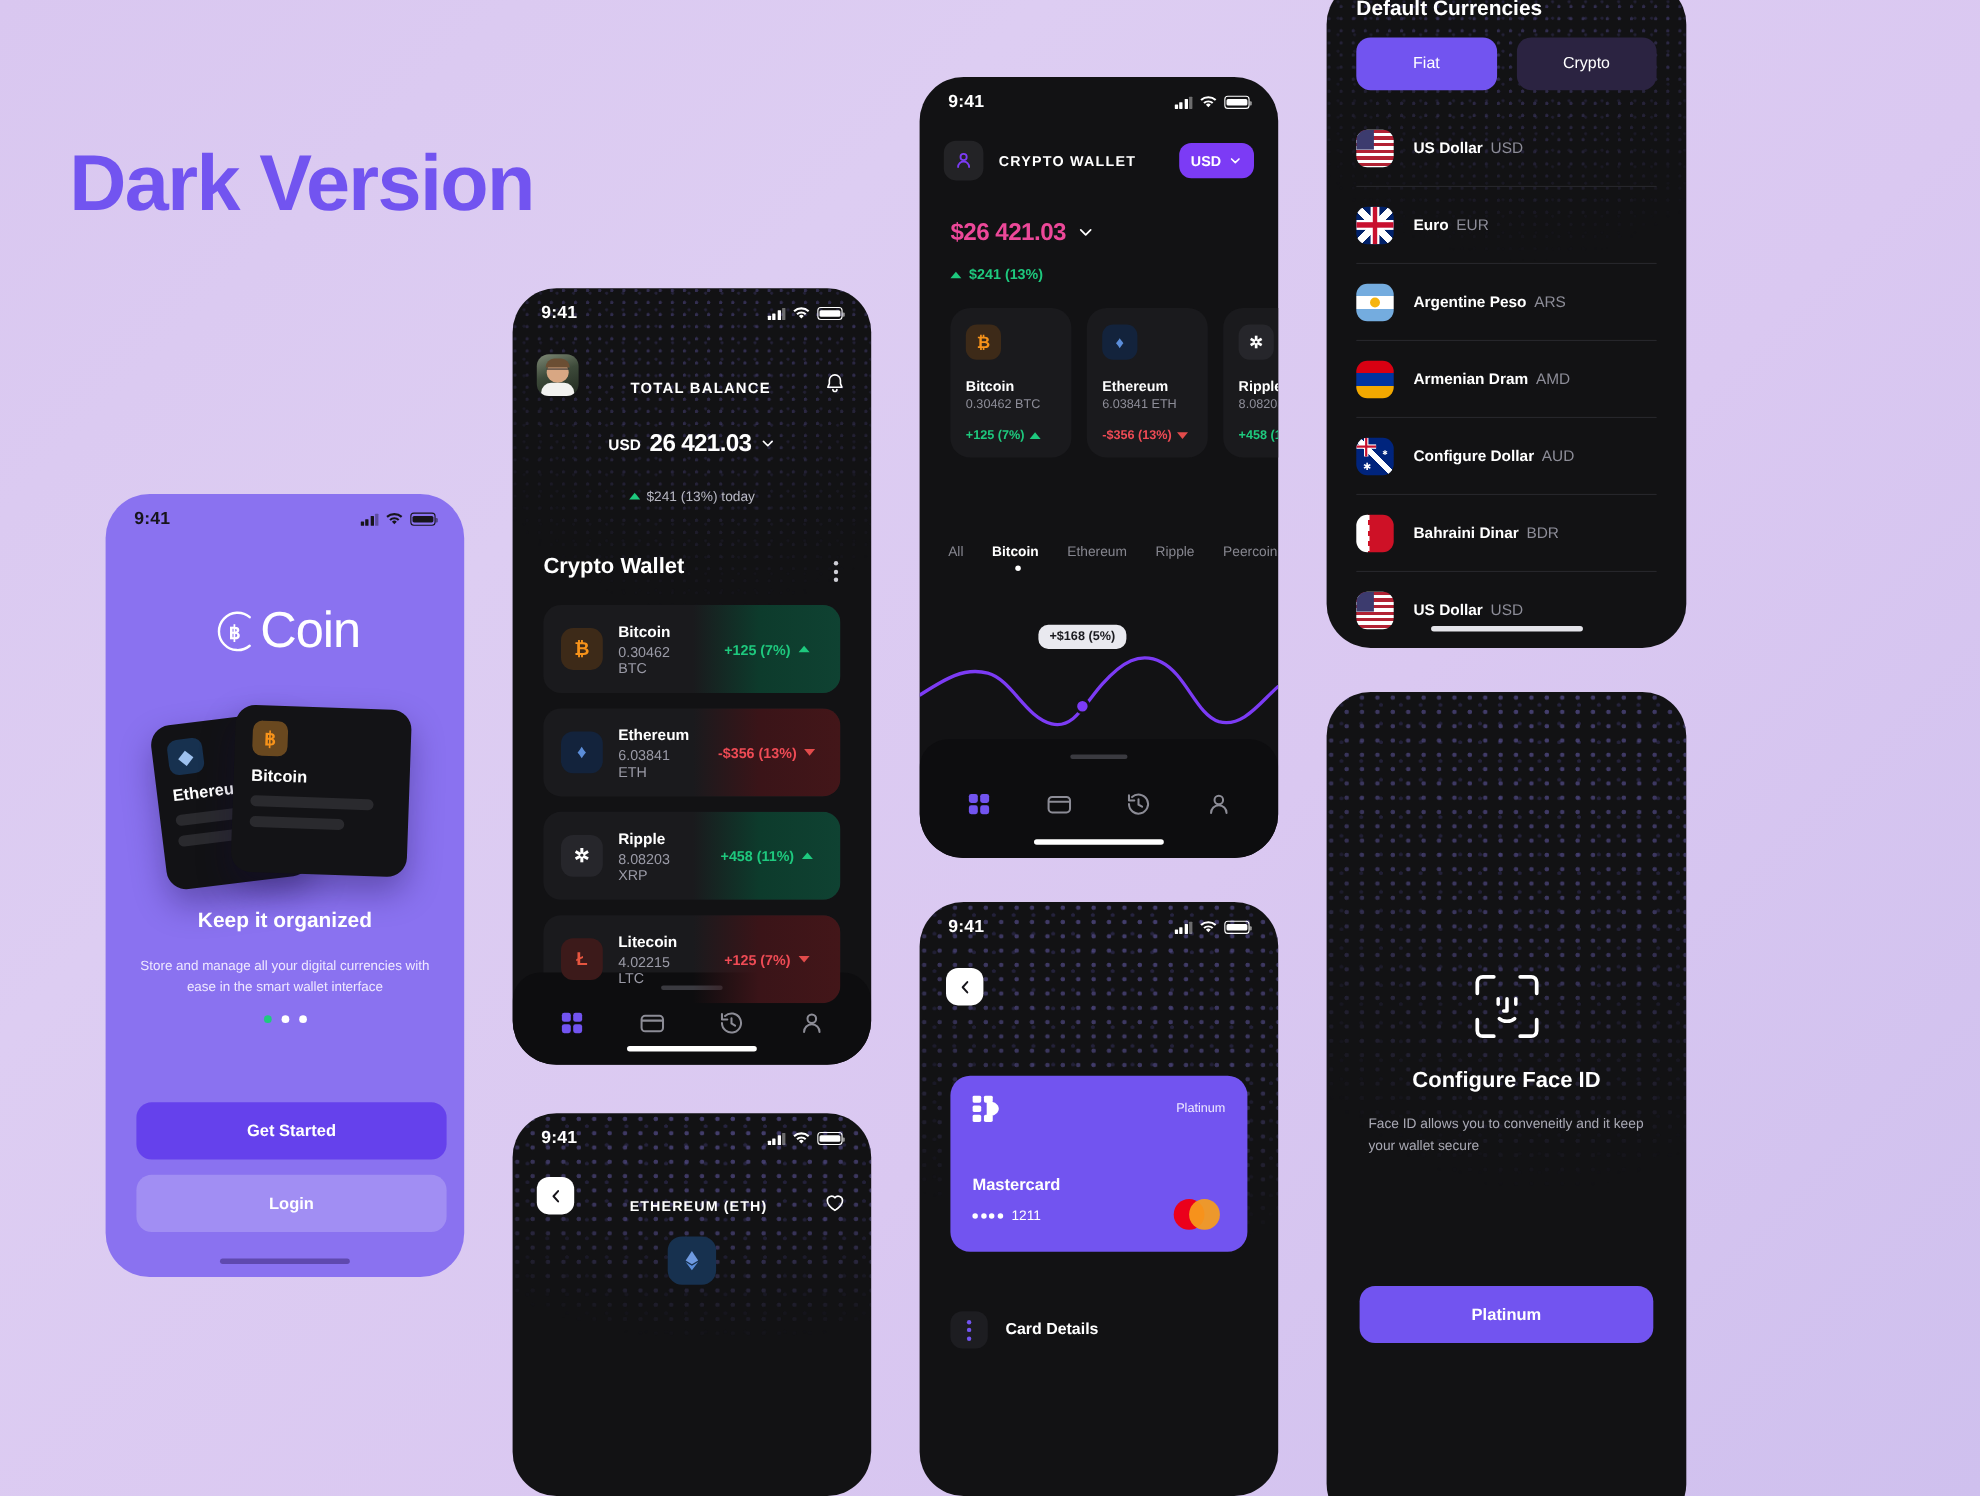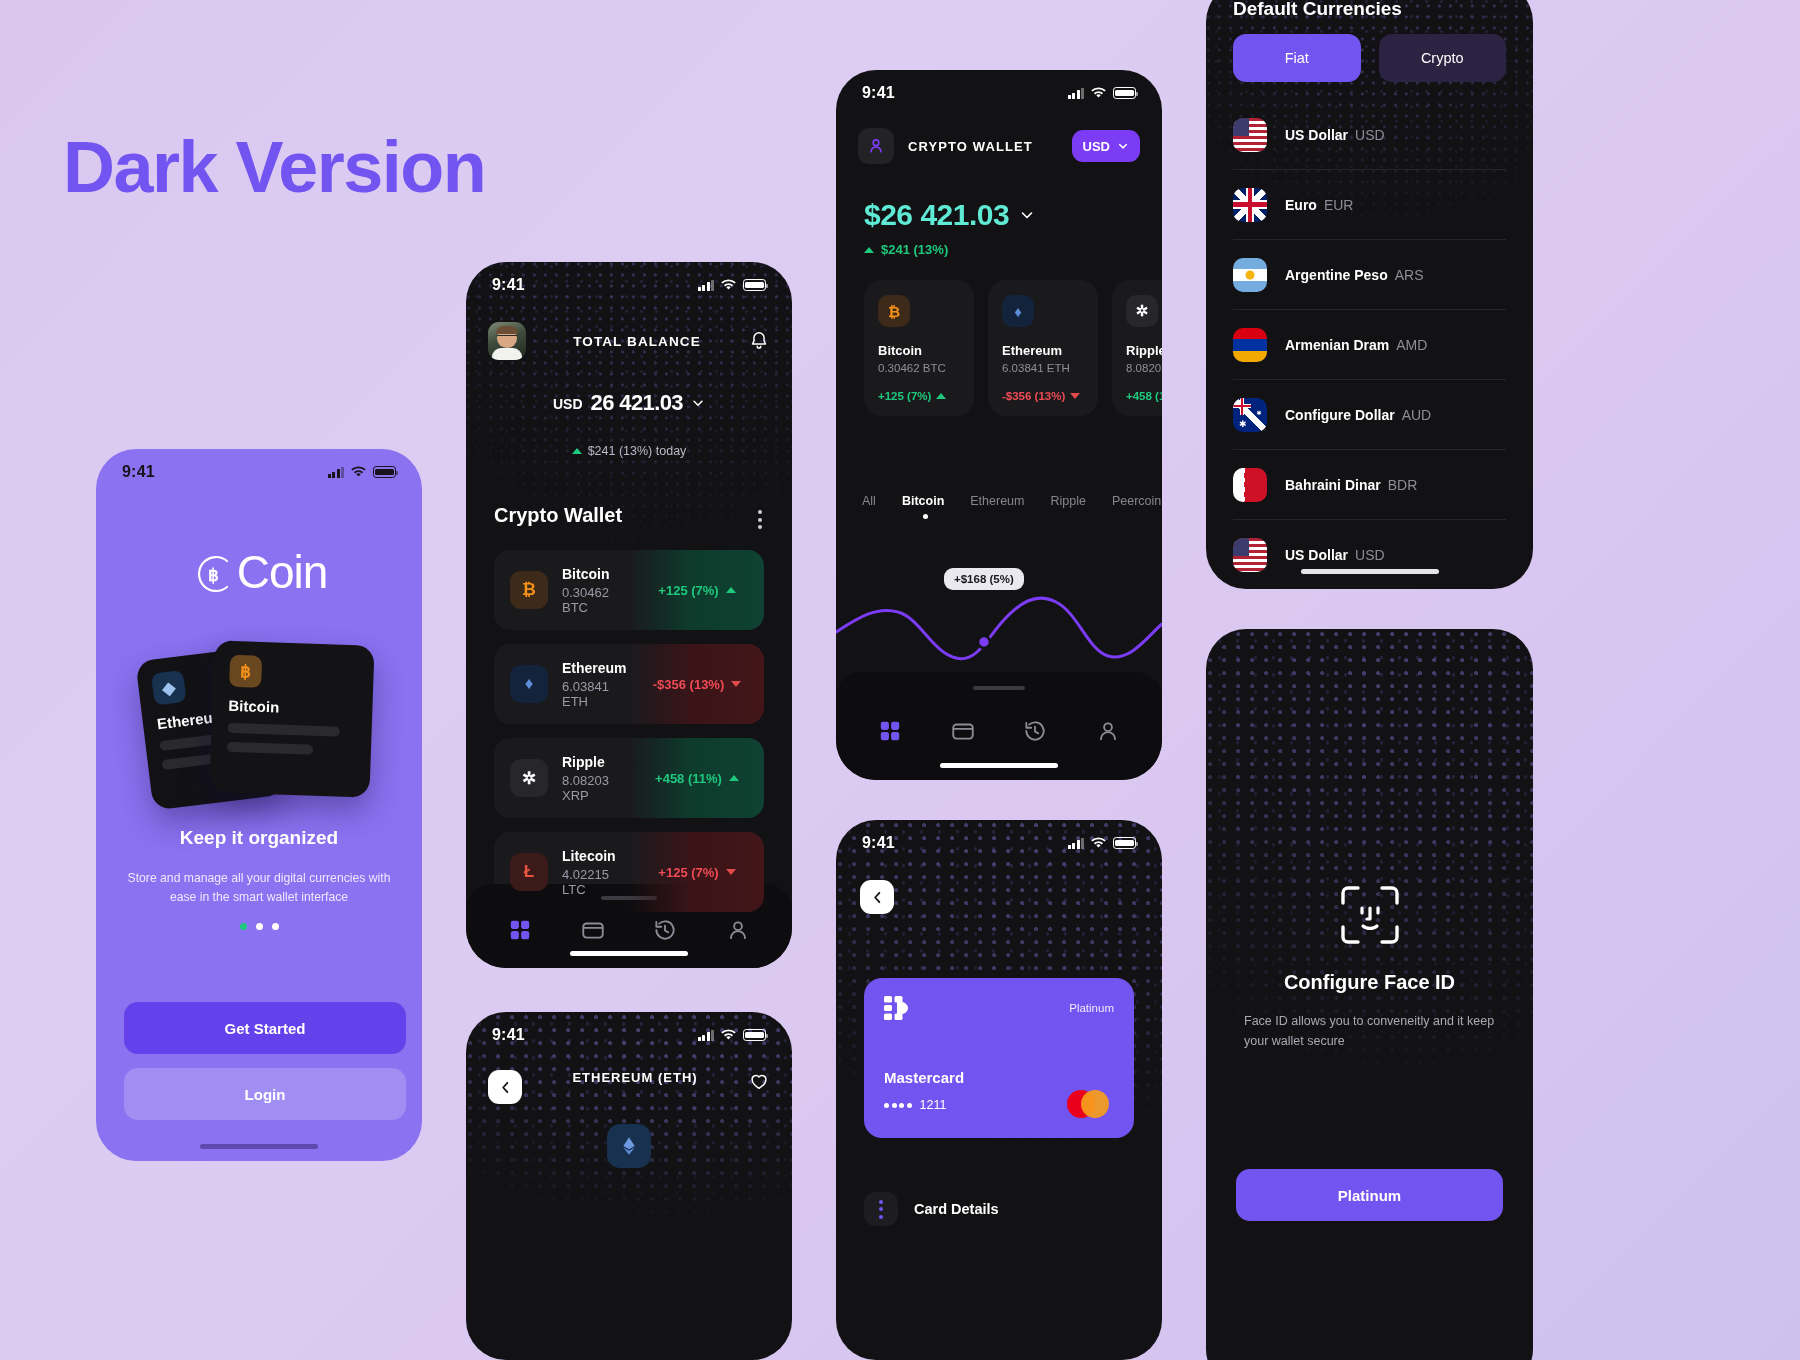--- a/index.html
+++ b/index.html
@@ -87,21 +87,21 @@
   .btn { position:absolute; left:28px; right:16px; height:52px; border-radius:14px;
          display:flex; align-items:center; justify-content:center; font-size:15px; font-weight:700; color:#fff; }
   .btn.primary { top:553px; background:#6541ec; }
   .btn.ghost { top:619px; background:rgba(255,255,255,.20); }
   .home-ind { position:absolute; bottom:12px; left:50%; transform:translateX(-50%);
               width:118px; height:5px; border-radius:3px; background:rgba(60,40,120,.55); }
   .home-ind.white { background:#fff; }
 
   
   #screen-balance { left: 466px; top: 262px; width: 326px; height: 706px; }
-  .sc2-head { position:absolute; top:60px; left:22px; right:22px; display:flex; align-items:center; gap:12px; }
+  .sc2-head { position:absolute; top:60px; left:22px; right:22px; display:flex; align-items:flex-end; gap:12px; }
   .avatar { width:38px; height:38px; border-radius:11px; overflow:hidden; flex:0 0 auto;
             background: linear-gradient(160deg,#7f8a76 0%, #3d4a3a 45%, #21291f 100%); position:relative; }
   .avatar::before { content:""; position:absolute; left:9px; top:7px; width:20px; height:19px; border-radius:50%;
                     background: #d8a783; }
   .avatar::after { content:""; position:absolute; left:4px; bottom:0; width:30px; height:12px; border-radius:9px 9px 0 0; background:#f2f2f0; }
   .avatar .glasses { position:absolute; left:9px; top:13px; width:20px; height:5px; z-index:3;
                      border-top:1.6px solid #2b2b2b; }
   .avatar .hair { position:absolute; left:8px; top:4px; width:22px; height:8px; border-radius:9px 9px 0 0; background:#6b4e33; z-index:2;}
   .sc2-title { flex:1; text-align:center; font-size:13.5px; font-weight:700; color:#fff; letter-spacing:1.1px; }
   .bell { width:22px; height:22px; flex:0 0 auto; }
@@ -133,21 +133,21 @@
   .tabicon { width:26px; height:26px; margin-top:8px; }
 
   
   #screen-wallet { left: 836px; top: 70px; width: 326px; height: 710px; }
   .w-head { position:absolute; top:58px; left:22px; right:22px; display:flex; align-items:center; gap:14px; }
   .w-avatar { width:36px;height:36px;border-radius:11px;background:#232326;display:flex;align-items:center;justify-content:center; }
   .w-title { font-size:13px; font-weight:700; color:#fff; letter-spacing:1.1px; flex:1; }
   .usd-pill { background:#7c3bf5; border-radius:11px; height:32px; padding:0 11px; display:flex; align-items:center; gap:7px;
               color:#fff; font-size:13px; font-weight:700; }
   .w-bal { position:absolute; top:128px; left:28px; display:flex; align-items:center; gap:10px; }
-  .w-bal span { font-size:30px; font-weight:700; color:#5eead4; letter-spacing:-.5px; }
+  .w-bal span { font-size:22px; font-weight:700; color:#ec4899; letter-spacing:-.5px; }
   .w-delta { position:absolute; top:172px; left:28px; display:flex; align-items:center; gap:7px; font-size:13px; color:#1ec97e; font-weight:600; }
   .w-cards { position:absolute; top:210px; left:28px; right:0; display:flex; gap:14px; }
   .wcard { width:110px; height:136px; border-radius:18px; background:#1a1a1d; padding:15px 14px; flex:0 0 auto; }
   .wcard .cicon { width:32px;height:32px;border-radius:10px; }
   .wcard .n { font-size:13px; font-weight:700; color:#fff; margin-top:16px; }
   .wcard .a { font-size:11.5px; color:#8e8e99; margin-top:4px; }
   .wcard .d { font-size:11.5px; font-weight:600; margin-top:16px; display:flex; align-items:center; gap:5px; }
   .wcard .d.up { color:#1ec97e; } .wcard .d.dn { color:#ef4b55; }
   .w-tabs { position:absolute; top:424px; left:0; right:0; display:flex; gap:0; padding-left:26px; align-items:flex-start; }
   .w-tab { font-size:12.5px; color:#86868f; padding-right:26px; white-space:nowrap; position:relative; }
@@ -155,21 +155,21 @@
   .w-tab.on::after { content:""; position:absolute; left:calc(50% - 13px); top:20px; width:5px; height:5px; border-radius:50%; background:#fff; }
   .chartwrap { position:absolute; top:470px; left:0; right:0; height:170px; }
   .tooltip { position:absolute; left:108px; top:28px; background:#e9e9ef; color:#1a1a1f;
              font-size:11.5px; font-weight:600; padding:5px 10px; border-radius:9px; }
   .w-tabbar { position:absolute; left:0; right:0; bottom:0; height:108px; background:#0d0d0f; border-radius:26px 26px 0 0; }
   .w-tabbar .grip { position:absolute; top:14px; left:50%; transform:translateX(-50%); width:52px; height:4px; border-radius:3px; background:#3a3a40; }
   .w-tabbar .icons { position:absolute; top:38px; left:0; right:0; display:flex; justify-content:space-around; padding:0 18px; }
 
   
   #screen-eth { left: 466px; top: 1012px; width: 326px; height: 348px; }
-  .eth-head { position:absolute; top:58px; left:22px; right:22px; display:flex; align-items:flex-start; }
+  .eth-head { position:absolute; top:58px; left:22px; right:22px; display:flex; align-items:flex-end; }
   .circ-btn { width:34px;height:34px;border-radius:11px;background:#fff;display:flex;align-items:center;justify-content:center;flex:0 0 auto; }
   .eth-title { flex:1; text-align:center; font-size:13px; font-weight:700; color:#fff; letter-spacing:1px; }
   .heart { width:22px;height:22px;flex:0 0 auto; }
   .eth-badge { position:absolute; top:112px; left:50%; transform:translateX(-50%);
                width:44px; height:44px; border-radius:13px; background:#17314f; display:flex; align-items:center; justify-content:center; }
 
   
   #screen-card { left: 836px; top: 820px; width: 326px; height: 540px; }
   .cd-back { position:absolute; top:60px; left:24px; }
   .credit { position:absolute; top:158px; left:28px; right:28px; height:160px; border-radius:18px;

